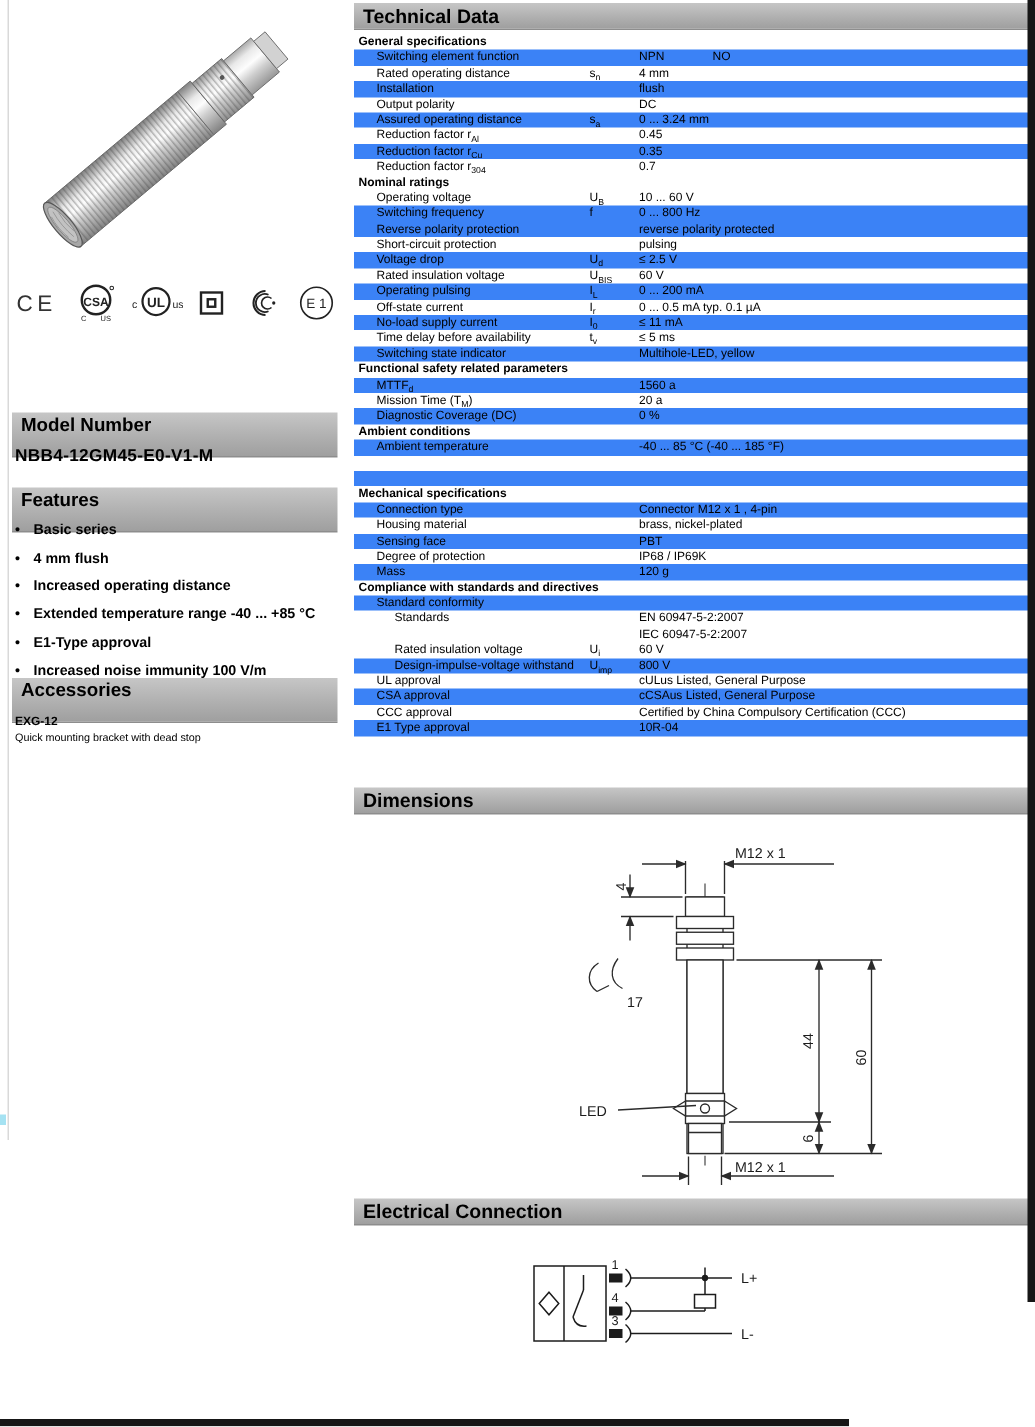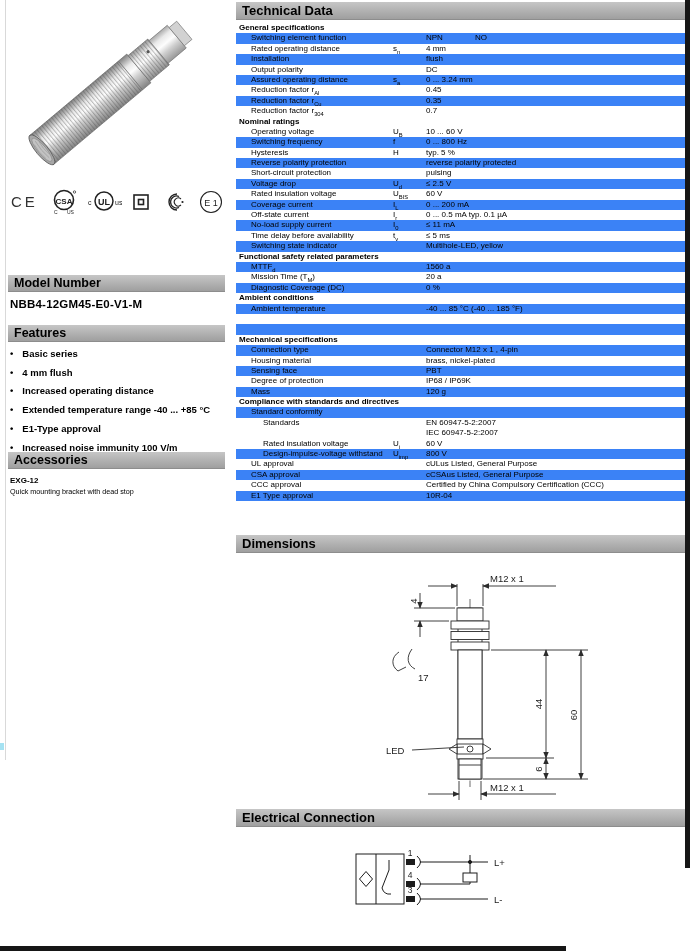--- a/index.html
+++ b/index.html
@@ -6,21 +6,21 @@
   .page{position:relative;width:690px;height:951px;background:#fff;overflow:hidden;
         font-family:"Liberation Sans","DejaVu Sans",sans-serif;color:#000;}
   
   .edge-right{position:absolute;left:685px;top:0;width:5px;height:868px;background:#161616;}
   .edge-bottom{position:absolute;left:0;top:946px;width:566px;height:5px;background:#161616;}
   .edge-left{position:absolute;left:5px;top:0;width:1px;height:760px;background:#d9d9d9;}
   .blue-tick{position:absolute;left:0;top:743px;width:4px;height:7px;background:#a5e2f2;}
 
   .bar{background:linear-gradient(180deg,#c6c6c6 0%,#b0b0b0 55%,#9f9f9f 100%);
        border-bottom:1px solid #8d8d8d;font-weight:700;}
-  .lbar{position:absolute;left:8px;width:217px;height:17px;line-height:17px;font-size:12.5px;padding-left:6px;box-sizing:border-box;}
+  .lbar{position:absolute;left:8px;width:217px;height:30px;line-height:17px;font-size:12.5px;padding-left:6px;box-sizing:border-box;}
   .rbar{height:17px;line-height:17px;font-size:13px;padding-left:6px;}
 
   .left-col{position:absolute;left:0;top:0;width:232px;height:951px;}
   .photo{position:absolute;left:8px;top:4px;width:218px;height:180px;}
   .logos{position:absolute;left:10px;top:187px;width:214px;height:30px;display:flex;align-items:center;justify-content:space-between;}
 
   .model-number{position:absolute;left:10px;top:298px;font-size:11.5px;font-weight:700;letter-spacing:.2px;}
   .features{position:absolute;left:10px;top:348px;width:210px;margin:0;padding:0;list-style:none;}
   .features li{display:flex;gap:9px;font-size:9.5px;font-weight:700;line-height:1.18;margin-bottom:7.5px;}
   .features li .blt{flex:0 0 auto;}
@@ -195,45 +195,40 @@
         <div class="trow">
           <span class="lab"><span>Operating voltage</span></span>
           <span class="sym"><span>U</span><sub>B</sub></span>
           <span class="val">10 ... 60 V</span>
         </div>
         <div class="trow shade">
           <span class="lab"><span>Switching frequency</span></span>
           <span class="sym"><span>f</span></span>
           <span class="val">0 ... 800 Hz</span>
         </div>
-        <div class="trow">
-          <span class="lab"><span>Hysteresis</span></span>
-          <span class="sym"><span>H</span></span>
-          <span class="val">typ. 5  %</span>
-        </div>
         <div class="trow shade">
           <span class="lab"><span>Reverse polarity protection</span></span>
           <span class="val">reverse polarity protected</span>
         </div>
         <div class="trow">
           <span class="lab"><span>Short-circuit protection</span></span>
           <span class="val">pulsing</span>
         </div>
         <div class="trow shade">
           <span class="lab"><span>Voltage drop</span></span>
           <span class="sym"><span>U</span><sub>d</sub></span>
           <span class="val">≤ 2.5 V</span>
         </div>
         <div class="trow">
           <span class="lab"><span>Rated insulation voltage</span></span>
           <span class="sym"><span>U</span><sub>BIS</sub></span>
           <span class="val">60 V</span>
         </div>
         <div class="trow shade">
-          <span class="lab"><span>Coverage current</span></span>
+          <span class="lab"><span>Operating pulsing</span></span>
           <span class="sym"><span>I</span><sub>L</sub></span>
           <span class="val">0 ... 200 mA</span>
         </div>
         <div class="trow">
           <span class="lab"><span>Off-state current</span></span>
           <span class="sym"><span>I</span><sub>r</sub></span>
           <span class="val">0 ... 0.5 mA typ. 0.1 µA</span>
         </div>
         <div class="trow shade">
           <span class="lab"><span>No-load supply current</span></span>

